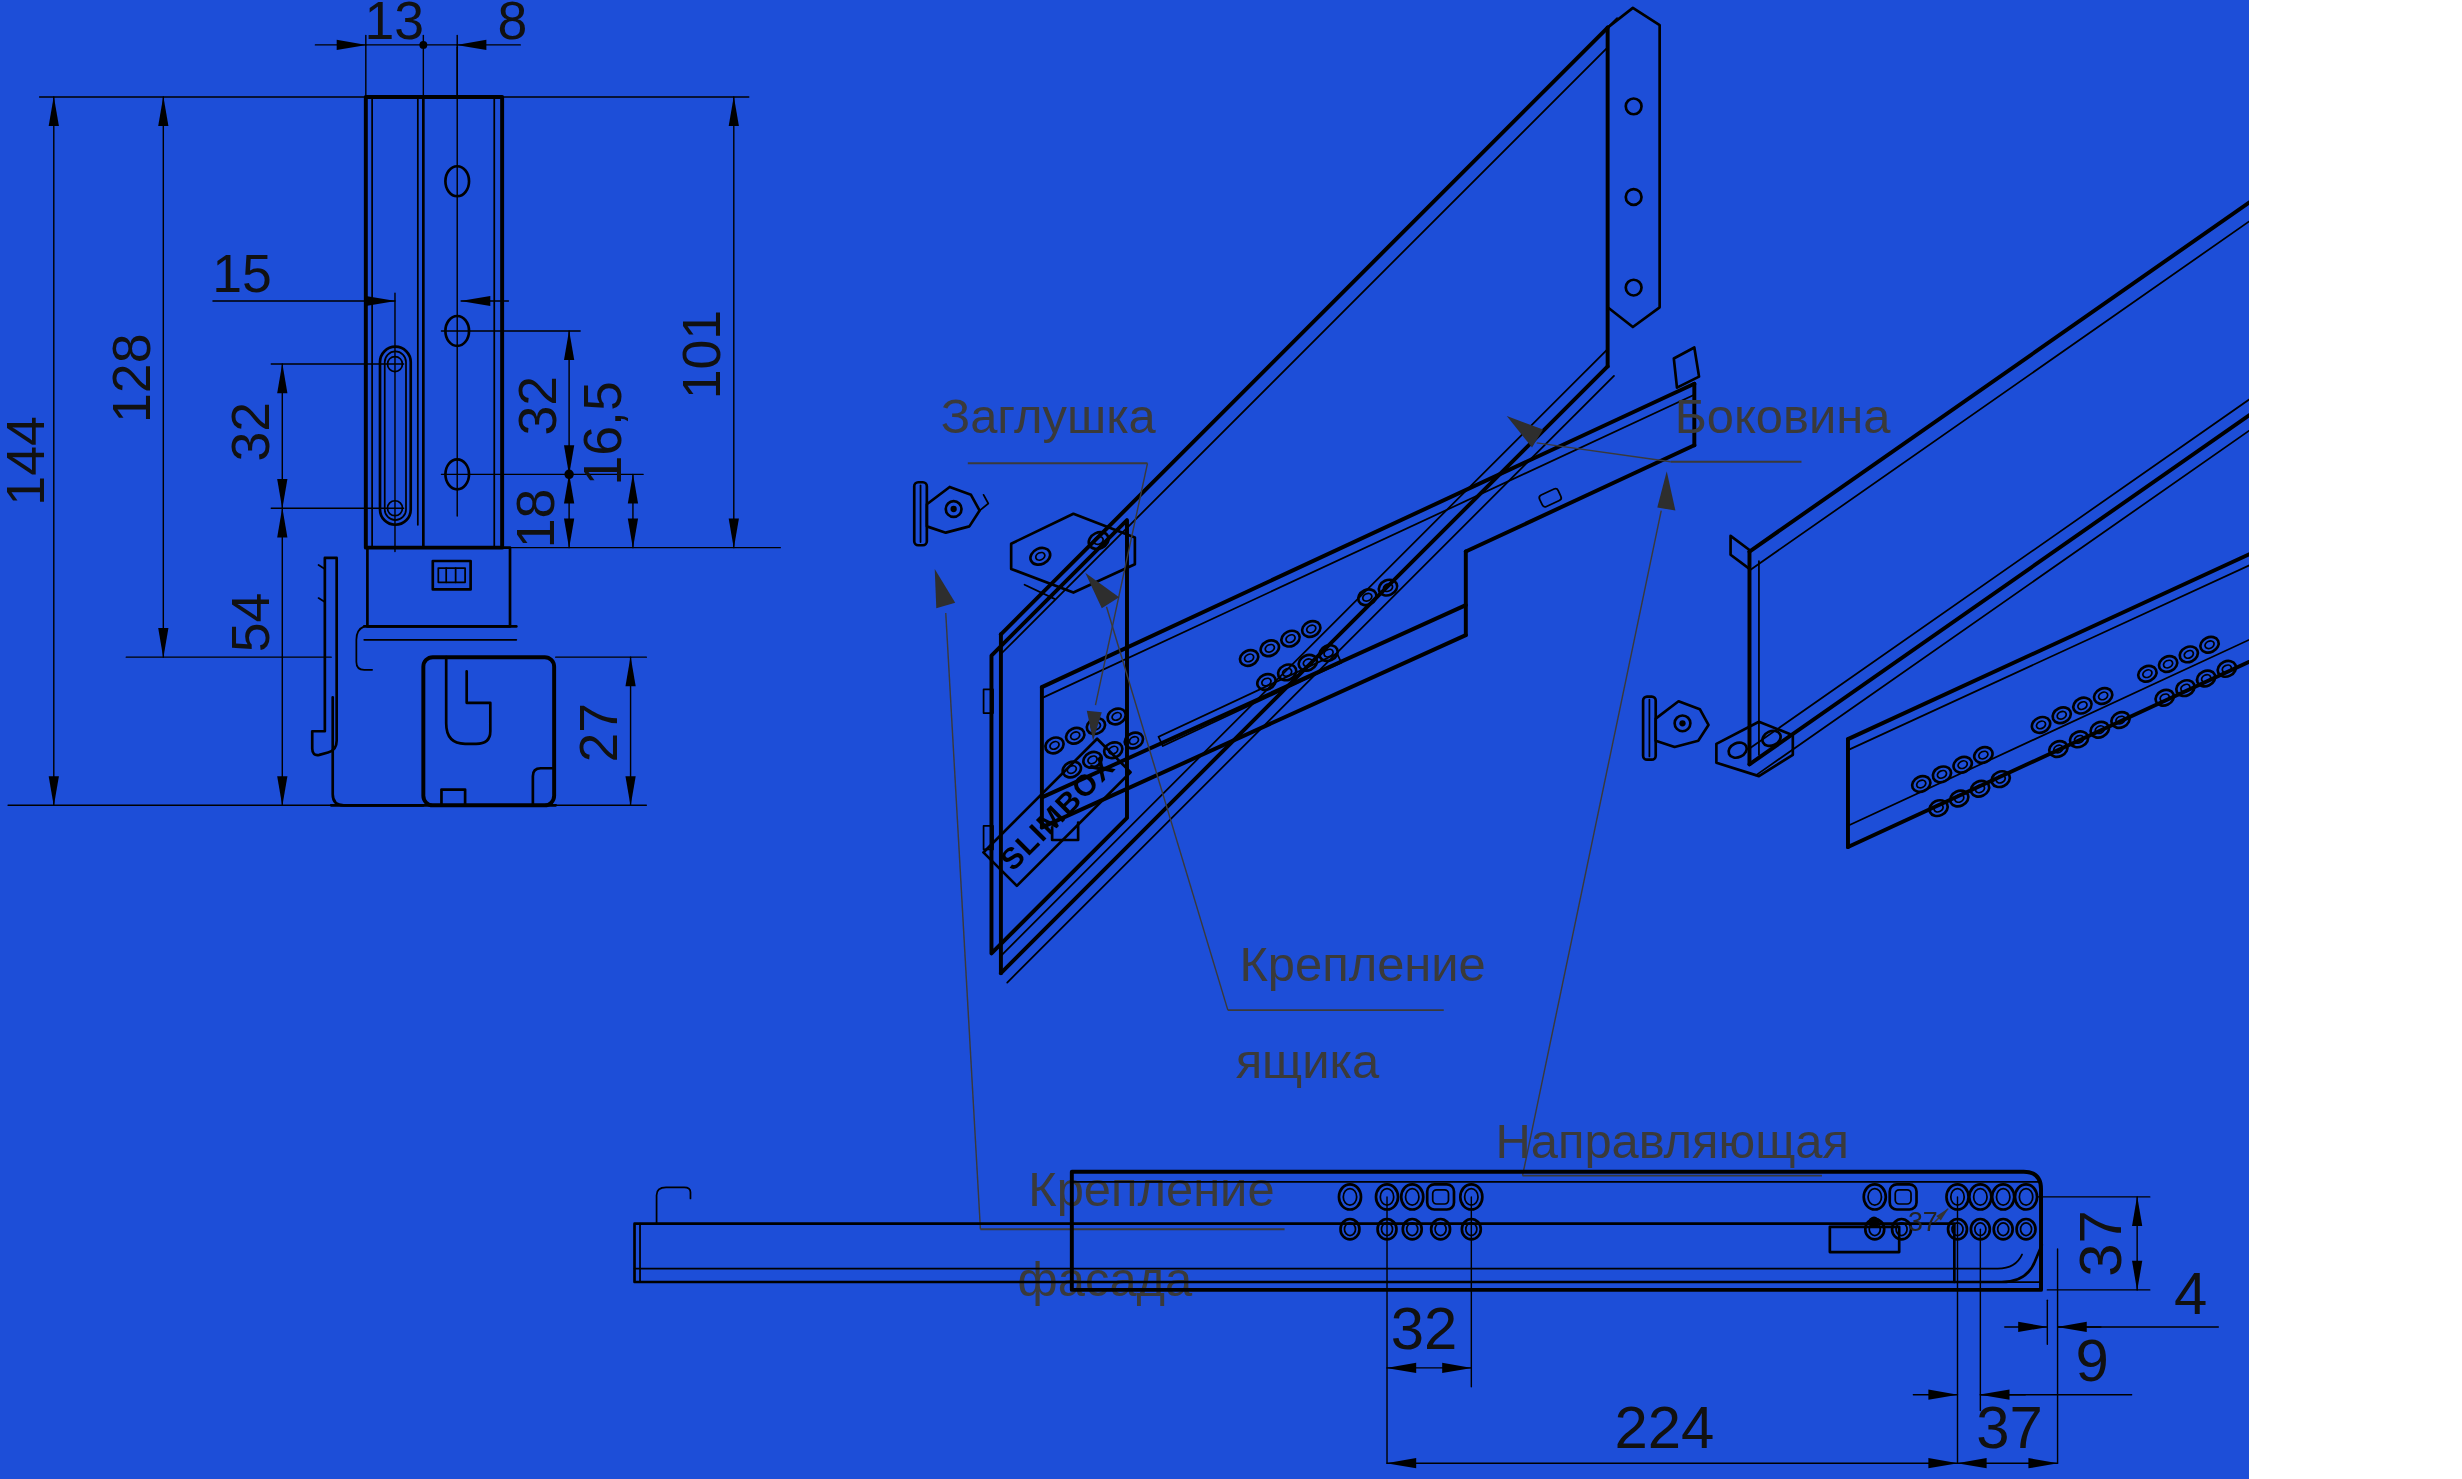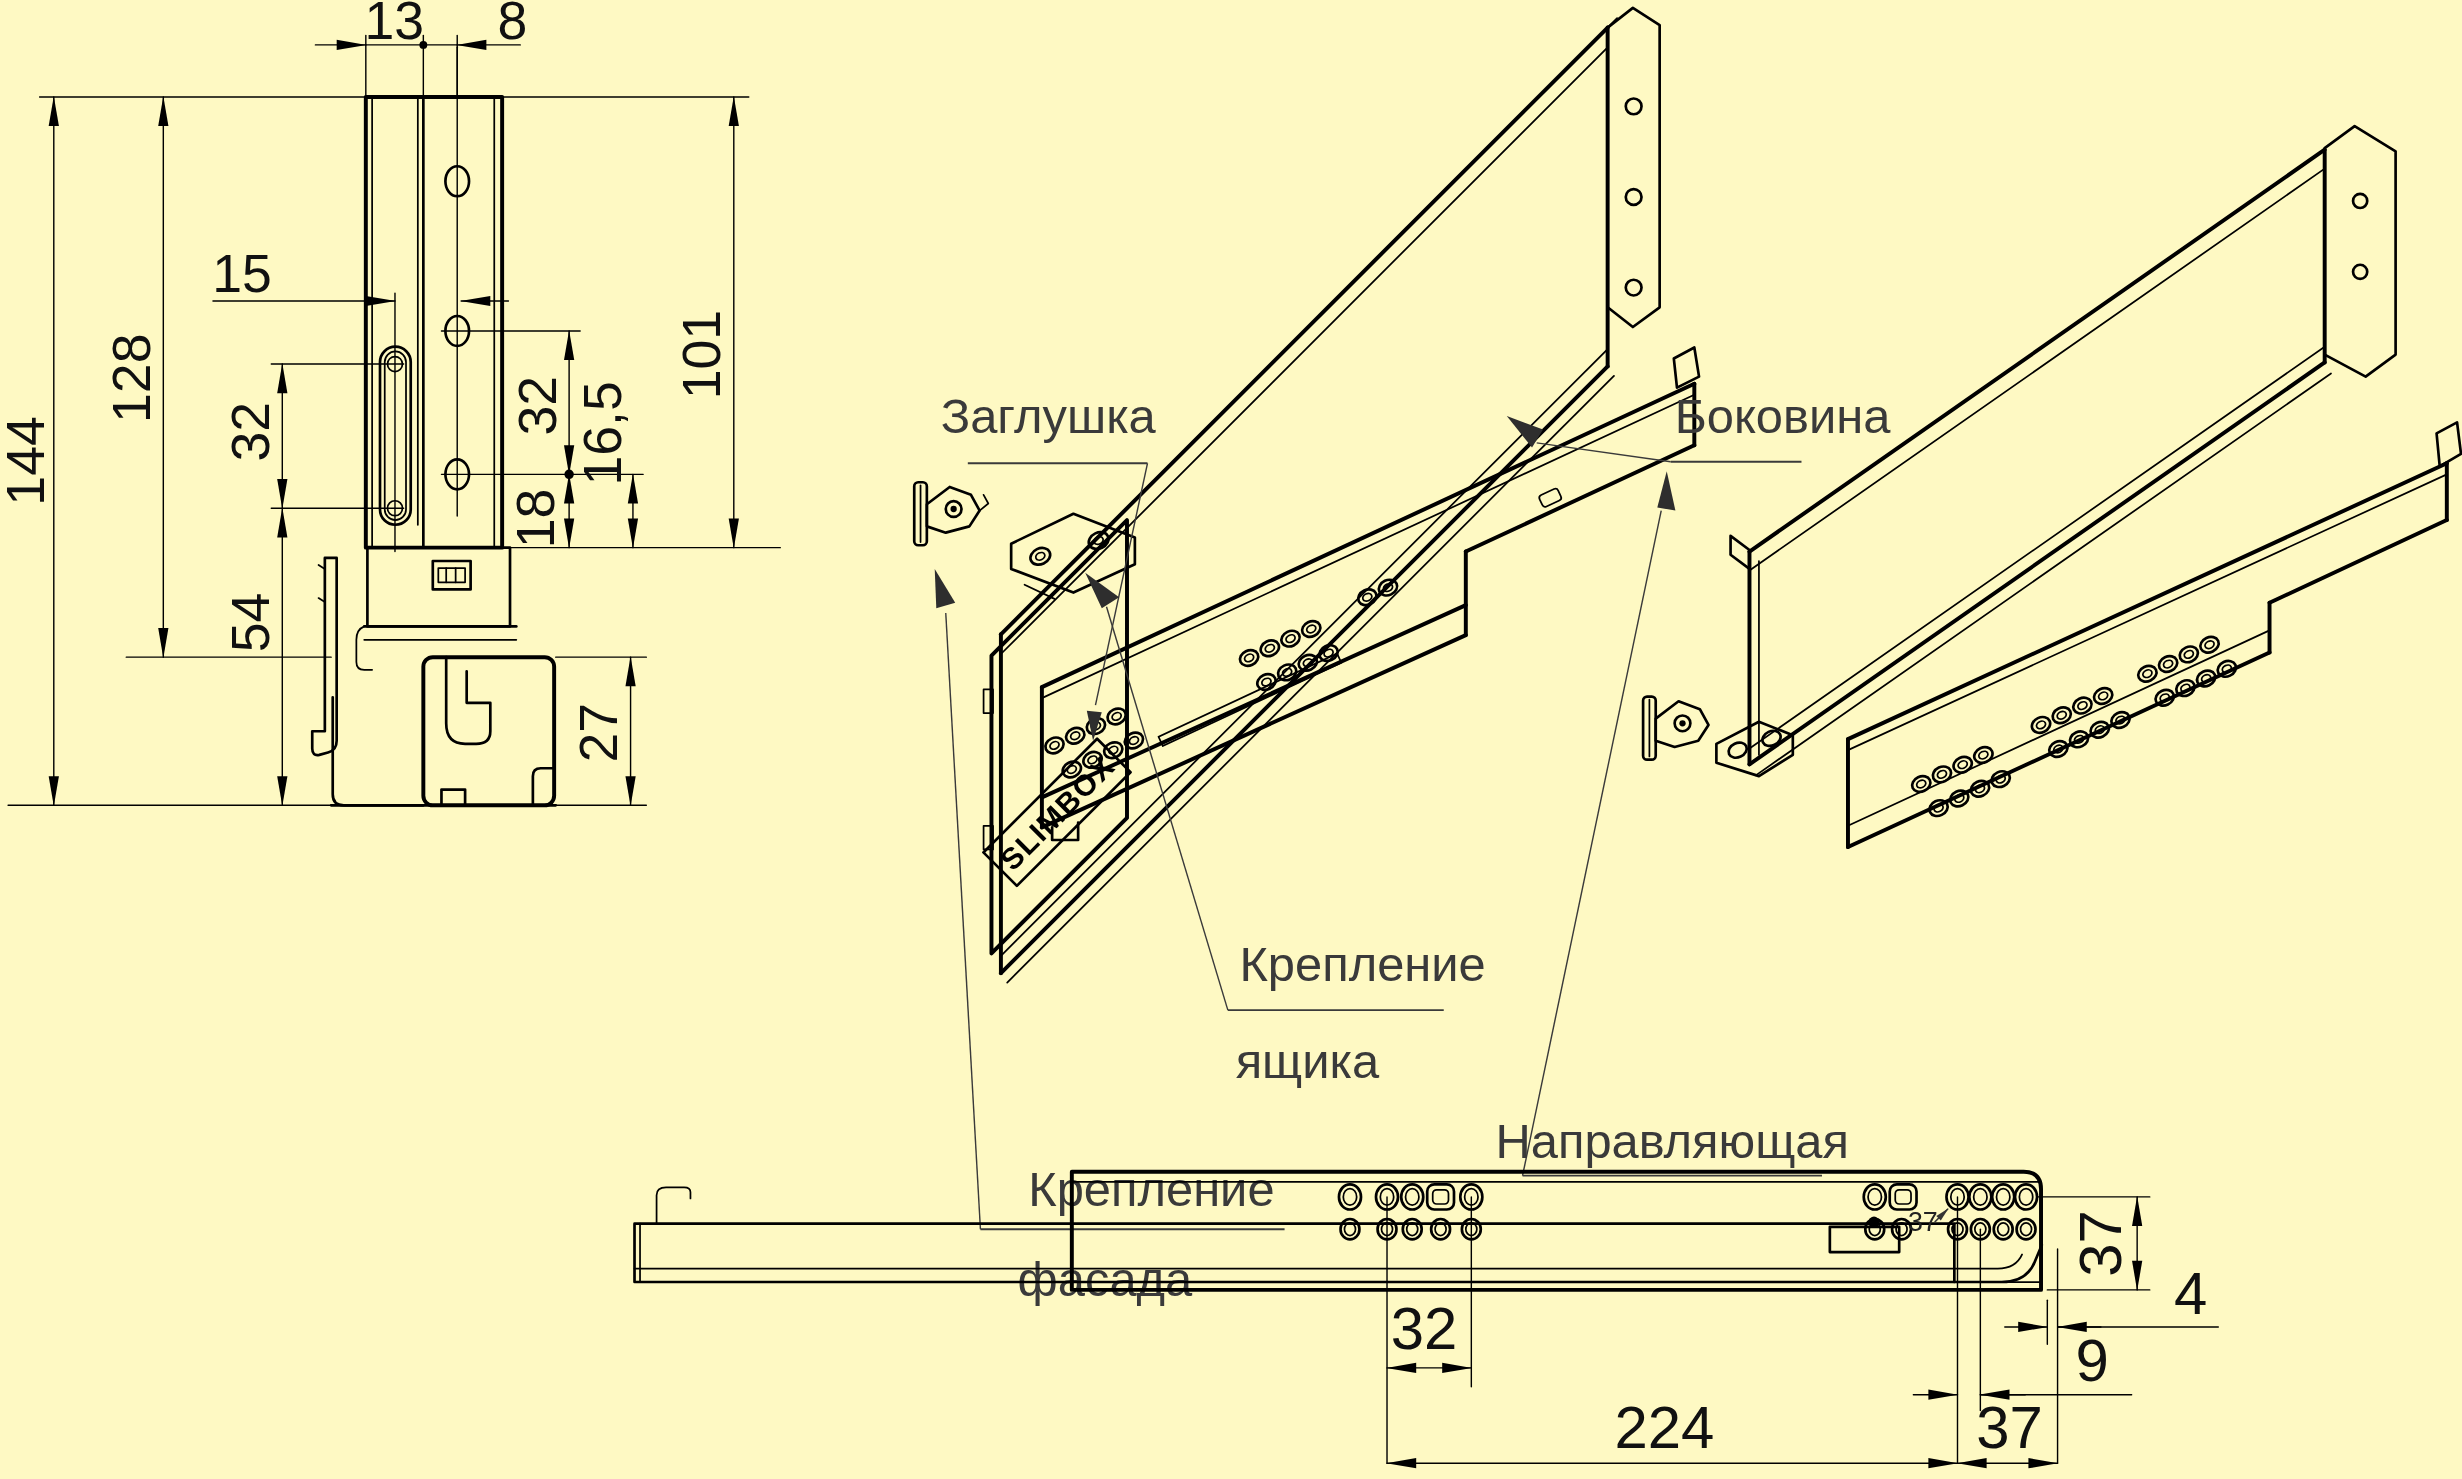--- a/index.html
+++ b/index.html
@@ -1,16 +1,16 @@
 <!DOCTYPE html>
 <html style="font-size:12.6px"><head>
 <meta charset="utf-8">
 <style>
   html,body{margin:0;padding:0;background:#ffffff;}
-  .stage{width:2462px;height:1479px;position:relative;background:#fef9c3;overflow:hidden;}
+  .stage{width:2249px;height:1479px;position:relative;background:#1d4ed8;overflow:hidden;}
   svg{display:block;}
   
   .o {fill:none;stroke:#000;stroke-width:5;stroke-linejoin:round;stroke-linecap:round;}
   .m {fill:none;stroke:#000;stroke-width:3.4;stroke-linejoin:round;stroke-linecap:round;}
   .t {fill:none;stroke:#000;stroke-width:2.2;stroke-linejoin:round;stroke-linecap:round;}
   .x {fill:none;stroke:#000;stroke-width:1.8;stroke-linecap:round;}
   .ld{fill:none;stroke:#3a3a3a;stroke-width:1.8;}
   .ul{fill:none;stroke:#3a3a3a;stroke-width:2.4;}
   .fill{fill:#000;stroke:none;}
   .lfill{fill:#2e2e2e;stroke:none;}

